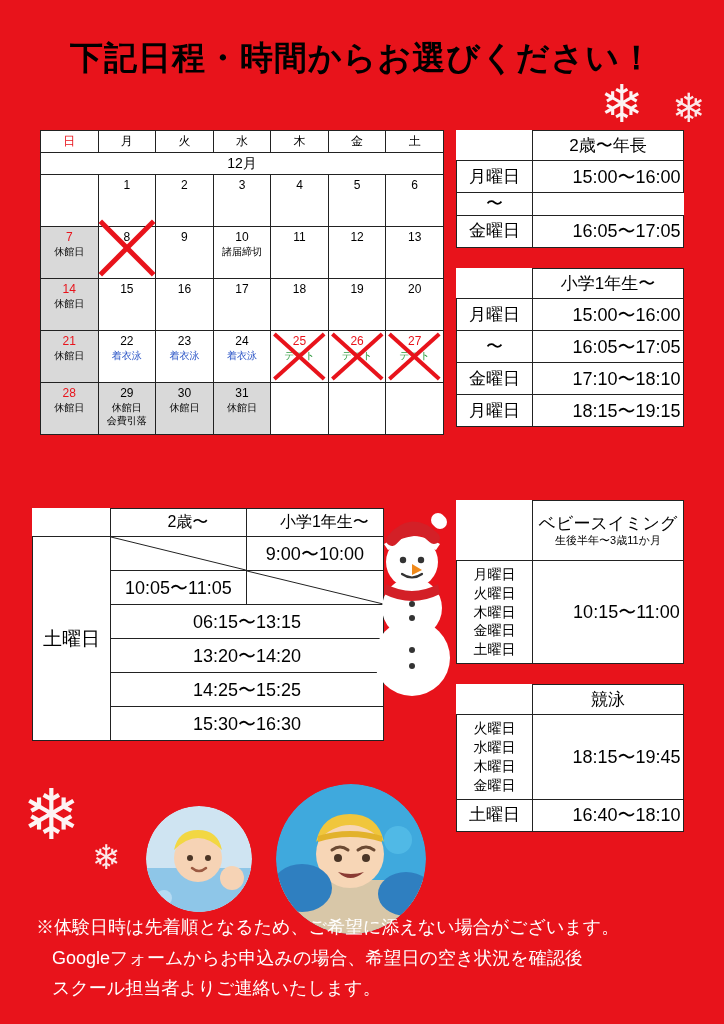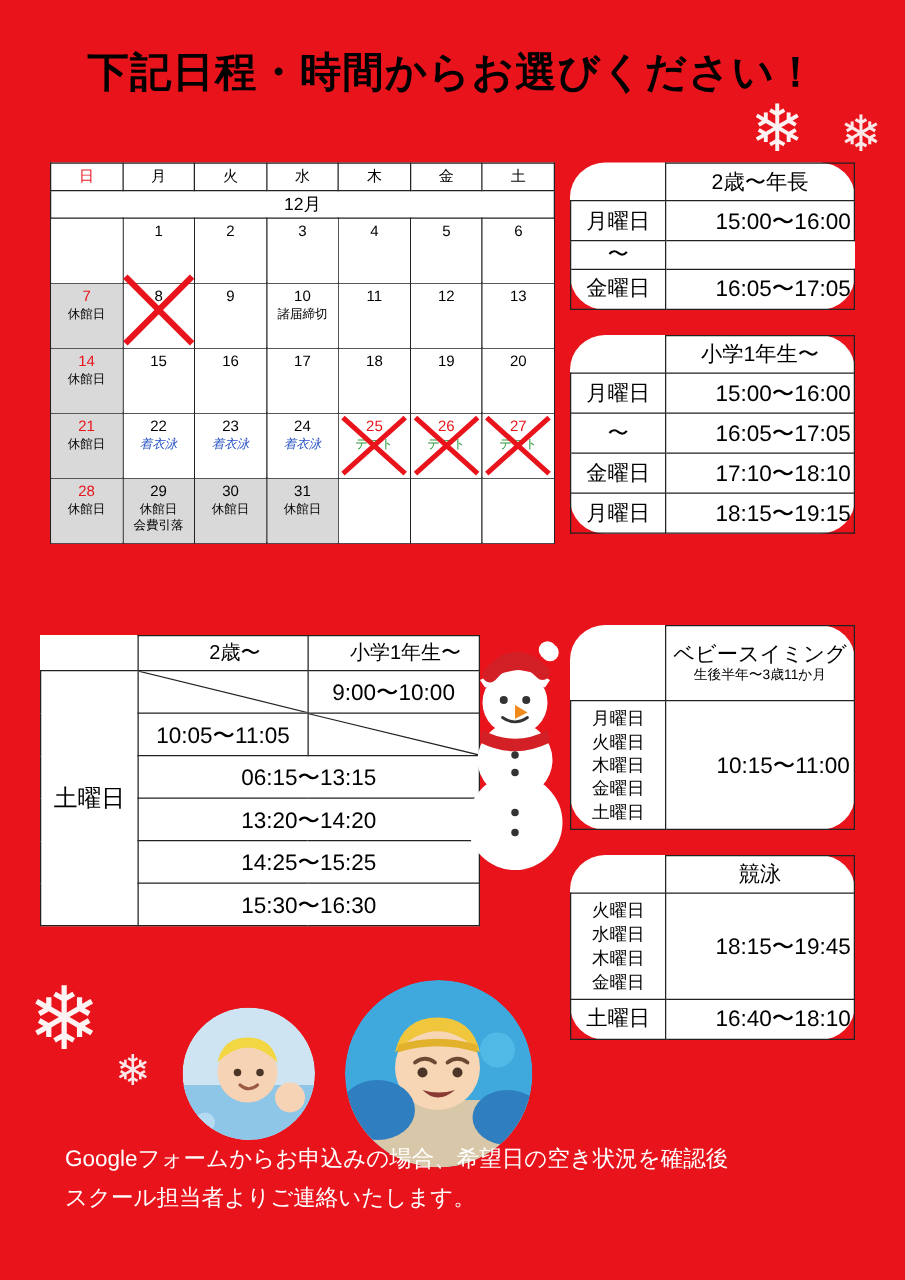--- a/index.html
+++ b/index.html
@@ -47,32 +47,32 @@
     vertical-align: top;
     text-align: center;
     padding-top: 3px;
     position: relative;
     background: #fff;
   }
   .cal td.day .num { font-size: 12px; display:block; }
   .cal td.day .note { font-size: 10px; display:block; line-height: 1.25; margin-top:2px; }
   .cal td.gray { background:#d9d9d9; }
   .red { color:#e8131b; }
-  .blue { color:#2a54c6;font-style:italic; }
+  .blue { color:#2a54c6; }
   .green { color:#2e9a3e; }
   .cross {
     position:absolute; left:0; top:0; right:0; bottom:0;
     pointer-events:none;
   }
   .cross svg { display:block; width:100%; height:100%; }
   .bigcross { position:absolute; left:58px; top:0; width:57px; height:52px; }
 
   
   .rt { position:absolute; font-size: 17px; }
-  .rt table { width: 100%; border-radius: 28px; }
+  .rt table { width: 100%; }
   .rt .hd {
     text-align:center; height: 30px; font-size: 17px;
   }
   .rt .lbl { text-align:center; width: 76px; font-size: 17px; line-height:1.15; }
   .rt .val { text-align:center; height: 32px; font-size: 18px; padding-left: 38px; }
   .nb { border: none !important; background: transparent !important; }
 
   #tbl-2sai { top: 130px; left: 456px; width: 228px; }
   #tbl-shogaku { top: 268px; left: 456px; width: 228px; }
   #tbl-baby { top: 500px; left: 456px; width: 228px; }
@@ -486,17 +486,18 @@
         <circle cx="90" cy="74" r="4" fill="#4a3526"></circle>
         <path d="M62 88 q12 12 26 0 q-13 4 -26 0z" fill="#8a3b33"></path>
         <ellipse cx="26" cy="104" rx="30" ry="24" fill="#2f7fc0"></ellipse>
         <ellipse cx="130" cy="110" rx="28" ry="22" fill="#2f7fc0"></ellipse>
         <circle cx="122" cy="56" r="14" fill="#59c0ea" opacity=".7"></circle>
       </g>
     </svg>
   </div>
 
   <div class="note-block">
+    <div>※体験日時は先着順となるため、ご希望に添えない場合がございます。</div>
     <div style="padding-left:16px;">Googleフォームからお申込みの場合、希望日の空き状況を確認後</div>
     <div style="padding-left:16px;">スクール担当者よりご連絡いたします。</div>
   </div>
 
 </div>
 
 </body></html>

